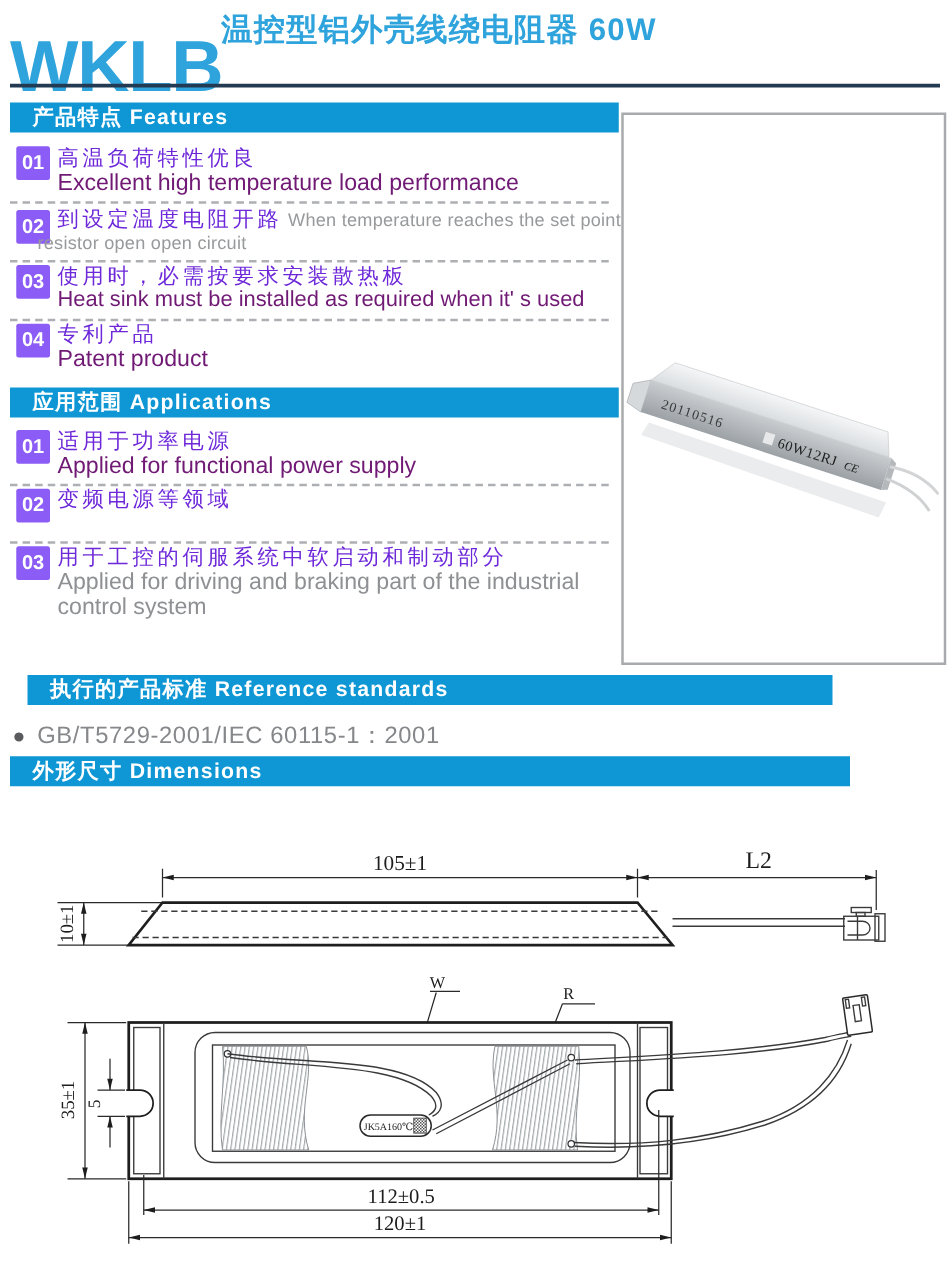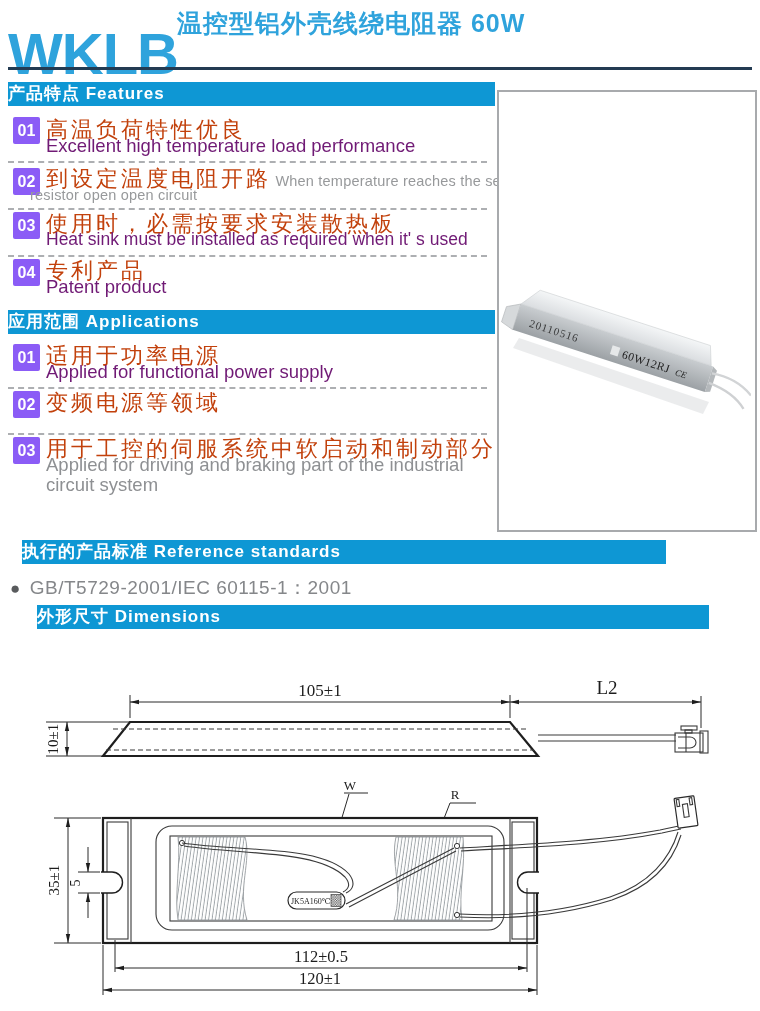--- a/index.html
+++ b/index.html
@@ -6,29 +6,29 @@
   #page{position:relative;width:760px;height:1011px;background:#fff;overflow:hidden;
         font-family:"Liberation Sans","DejaVu Sans",sans-serif;}
   .abs{position:absolute;}
   
   .brand{left:8px;top:4px;font-size:58px;font-weight:bold;color:#2fa3dc;letter-spacing:-1px;margin-top:16px;}
   .title-zh{left:177px;top:7px;font-size:25px;font-weight:bold;color:#2fa3dc;letter-spacing:1px;}
   .title-en{left:177px;top:39px;font-size:24px;color:#2fa3dc;}
   .hrule{left:8px;top:67px;width:744px;height:3px;background:#233b52;}
   
   .banner{height:24px;background:#0e97d4;color:#fff;font-size:17px;font-weight:bold;
-          line-height:24px;padding-left:0;box-sizing:border-box;letter-spacing:1px;}
+          line-height:24px;padding-left:18px;box-sizing:border-box;letter-spacing:1px;}
   .b-feat{left:8px;top:82px;width:487px;}
   .b-app{left:8px;top:310px;width:487px;}
   .b-std{left:22px;top:540px;width:644px;}
-  .b-dim{left:8px;top:605px;width:672px;margin-left:29px;}
+  .b-dim{left:8px;top:605px;width:672px;}
   
   .num{width:27px;height:27px;background:#8b5cf6;color:#fff;font-size:16px;font-weight:bold;
        text-align:center;line-height:27px;border-radius:2px;}
-  .zh{font-size:22px;color:#c2410c;letter-spacing:3px;white-space:nowrap;}
+  .zh{font-size:17px;color:#6d28d9;letter-spacing:3px;white-space:nowrap;}
   .en{font-size:18.5px;color:#701a75;white-space:nowrap;}
   .en-wrap{font-size:18.5px;color:#8e9093;width:450px;line-height:20px;}
   .en-small{font-size:14.5px;color:#97999b;letter-spacing:0.2px;}
   .sep{left:8px;width:479px;border-top:2px dashed #adafb2;height:0;}
   
   .photo-box{left:497px;top:90px;width:256px;height:438px;border:2px solid #a8aaad;background:#fff;}
   
   .std-line{left:10px;top:575px;font-size:19px;color:#85878a;letter-spacing:0.5px;}
   .std-line .dot{color:#595b5d;font-size:17px;margin-right:9px;}
   
@@ -75,21 +75,21 @@
   <div class="abs zh" style="left:46px;top:341px;">适用于功率电源</div>
   <div class="abs en" style="left:46px;top:361px;">Applied  for functional power supply</div>
   <div class="abs sep" style="top:387px;"></div>
 
   <div class="abs num" style="left:13px;top:391px;">02</div>
   <div class="abs zh" style="left:46px;top:388px;">变频电源等领域</div>
   <div class="abs sep" style="top:433px;"></div>
 
   <div class="abs num" style="left:13px;top:437px;">03</div>
   <div class="abs zh" style="left:46px;top:434px;">用于工控的伺服系统中软启动和制动部分</div>
-  <div class="abs en-wrap" style="left:46px;top:455px;">Applied for driving and braking part of the industrial circuit system</div>
+  <div class="abs en-wrap" style="left:46px;top:455px;">Applied for driving and braking part of the industrial control system</div>
 
   <div class="abs photo-box">
     <svg width="252" height="434" viewBox="0 0 252 434">
       <defs>
         <linearGradient id="topGrad" x1="0" y1="0" x2="0" y2="1">
           <stop offset="0" stop-color="#f4f6f7"></stop>
             <stop offset="1" stop-color="#dadde0"></stop>
         </linearGradient>
         <linearGradient id="frontGrad" x1="0" y1="0" x2="0" y2="1">
           <stop offset="0" stop-color="#c9cdd0"></stop>

